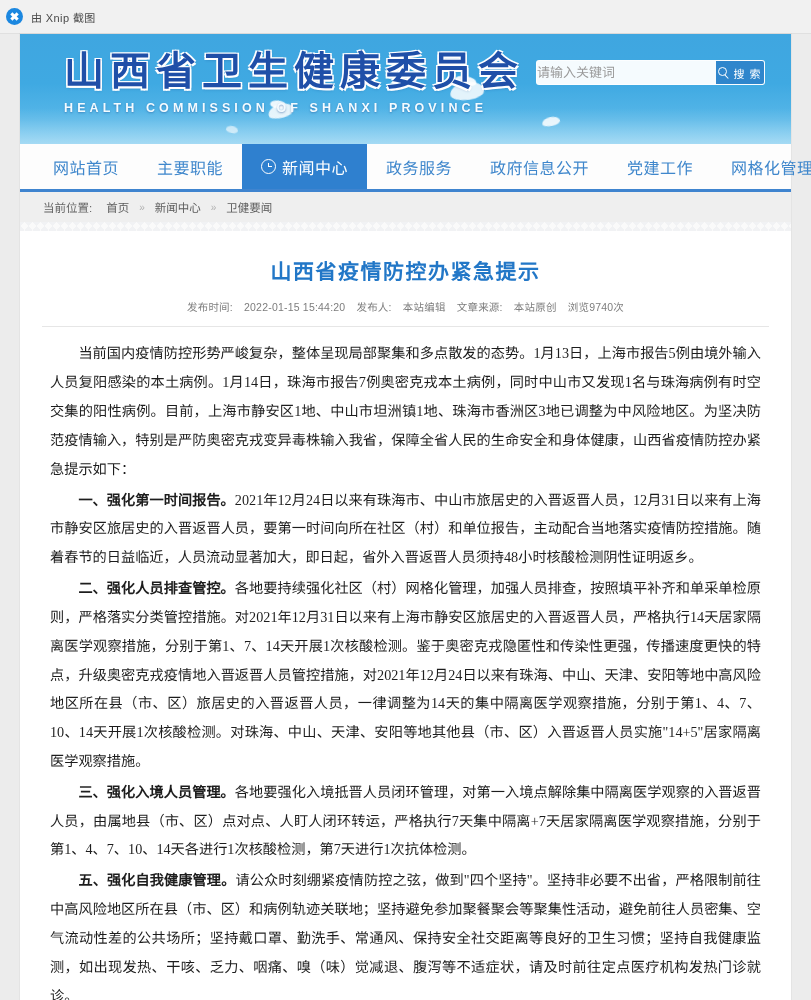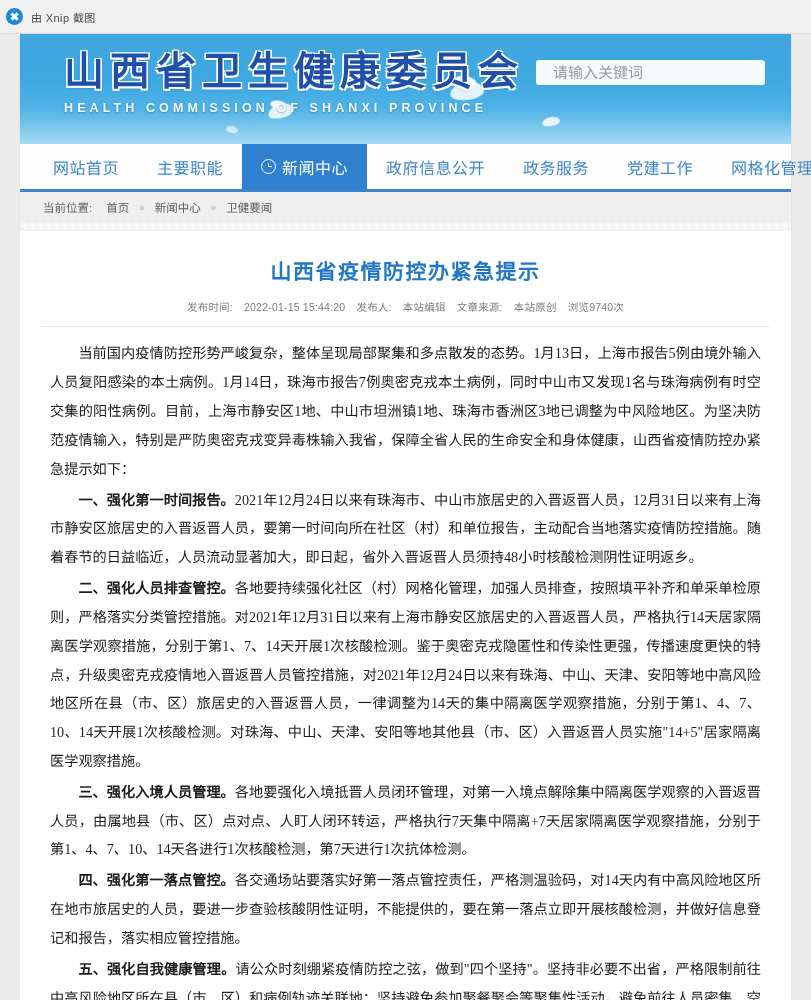--- a/index.html
+++ b/index.html
@@ -106,23 +106,23 @@
     border-radius: 3px;
     overflow: hidden;
     height: 25px;
     width: 229px;
     background: rgba(255,255,255,.95);
   }
   .search-input {
     flex: 1 1 auto;
     border: none; outline: none;
     background: transparent;
-    font-size: 15px;
+    font-size: 13px;
     color: #333;
-    padding: 0 16px;
+    padding: 0 0;
     font-family: "Liberation Sans", sans-serif;
   }
   .search-input::placeholder { color: #9a9a9a; }
   .search-btn {
     flex: 0 0 auto;
     width: 48px;
     background: #2f86cc;
     color: #fff;
     border: none;
     font-size: 11px;
@@ -260,24 +260,24 @@
         <span>网站首页</span>
       </div>
       <div class="nav-item">
         <span>主要职能</span>
       </div>
       <div class="nav-item active">
         <span class="nav-clock"></span>
         <span>新闻中心</span>
       </div>
       <div class="nav-item">
+        <span>政务服务</span>
+      </div>
+      <div class="nav-item">
         <span>政府信息公开</span>
-      </div>
-      <div class="nav-item">
-        <span>政务服务</span>
       </div>
       <div class="nav-item">
         <span>党建工作</span>
       </div>
       <div class="nav-item">
         <span>网格化管理</span>
       </div>
     </div>
 
     <div class="crumb-bar">
@@ -313,22 +313,19 @@
         <p>
           <b>一、强化第一时间报告。</b><span>2021年12月24日以来有珠海市、中山市旅居史的入晋返晋人员，12月31日以来有上海市静安区旅居史的入晋返晋人员，要第一时间向所在社区（村）和单位报告，主动配合当地落实疫情防控措施。随着春节的日益临近，人员流动显著加大，即日起，省外入晋返晋人员须持48小时核酸检测阴性证明返乡。</span>
         </p>
         <p>
           <b>二、强化人员排查管控。</b><span>各地要持续强化社区（村）网格化管理，加强人员排查，按照填平补齐和单采单检原则，严格落实分类管控措施。对2021年12月31日以来有上海市静安区旅居史的入晋返晋人员，严格执行14天居家隔离医学观察措施，分别于第1、7、14天开展1次核酸检测。鉴于奥密克戎隐匿性和传染性更强，传播速度更快的特点，升级奥密克戎疫情地入晋返晋人员管控措施，对2021年12月24日以来有珠海、中山、天津、安阳等地中高风险地区所在县（市、区）旅居史的入晋返晋人员，一律调整为14天的集中隔离医学观察措施，分别于第1、4、7、10、14天开展1次核酸检测。对珠海、中山、天津、安阳等地其他县（市、区）入晋返晋人员实施"14+5"居家隔离医学观察措施。</span>
         </p>
         <p>
           <b>三、强化入境人员管理。</b><span>各地要强化入境抵晋人员闭环管理，对第一入境点解除集中隔离医学观察的入晋返晋人员，由属地县（市、区）点对点、人盯人闭环转运，严格执行7天集中隔离+7天居家隔离医学观察措施，分别于第1、4、7、10、14天各进行1次核酸检测，第7天进行1次抗体检测。</span>
         </p>
         <p>
-          <b>四、强化第一落点管控。</b><span>各交通场站要落实好第一落点管控责任，严格测温验码，对14天内有中高风险地区所在地市旅居史的人员，要进一步查验核酸阴性证明，不能提供的，要在第一落点立即开展核酸检测，并做好信息登记和报告，落实相应管控措施。</span>
-        </p>
-        <p>
           <b>五、强化自我健康管理。</b><span>请公众时刻绷紧疫情防控之弦，做到"四个坚持"。坚持非必要不出省，严格限制前往中高风险地区所在县（市、区）和病例轨迹关联地；坚持避免参加聚餐聚会等聚集性活动，避免前往人员密集、空气流动性差的公共场所；坚持戴口罩、勤洗手、常通风、保持安全社交距离等良好的卫生习惯；坚持自我健康监测，如出现发热、干咳、乏力、咽痛、嗅（味）觉减退、腹泻等不适症状，请及时前往定点医疗机构发热门诊就诊。</span>
         </p>
       </div>
     </div>
 
   </div>
 </div>
 
 </body></html>

